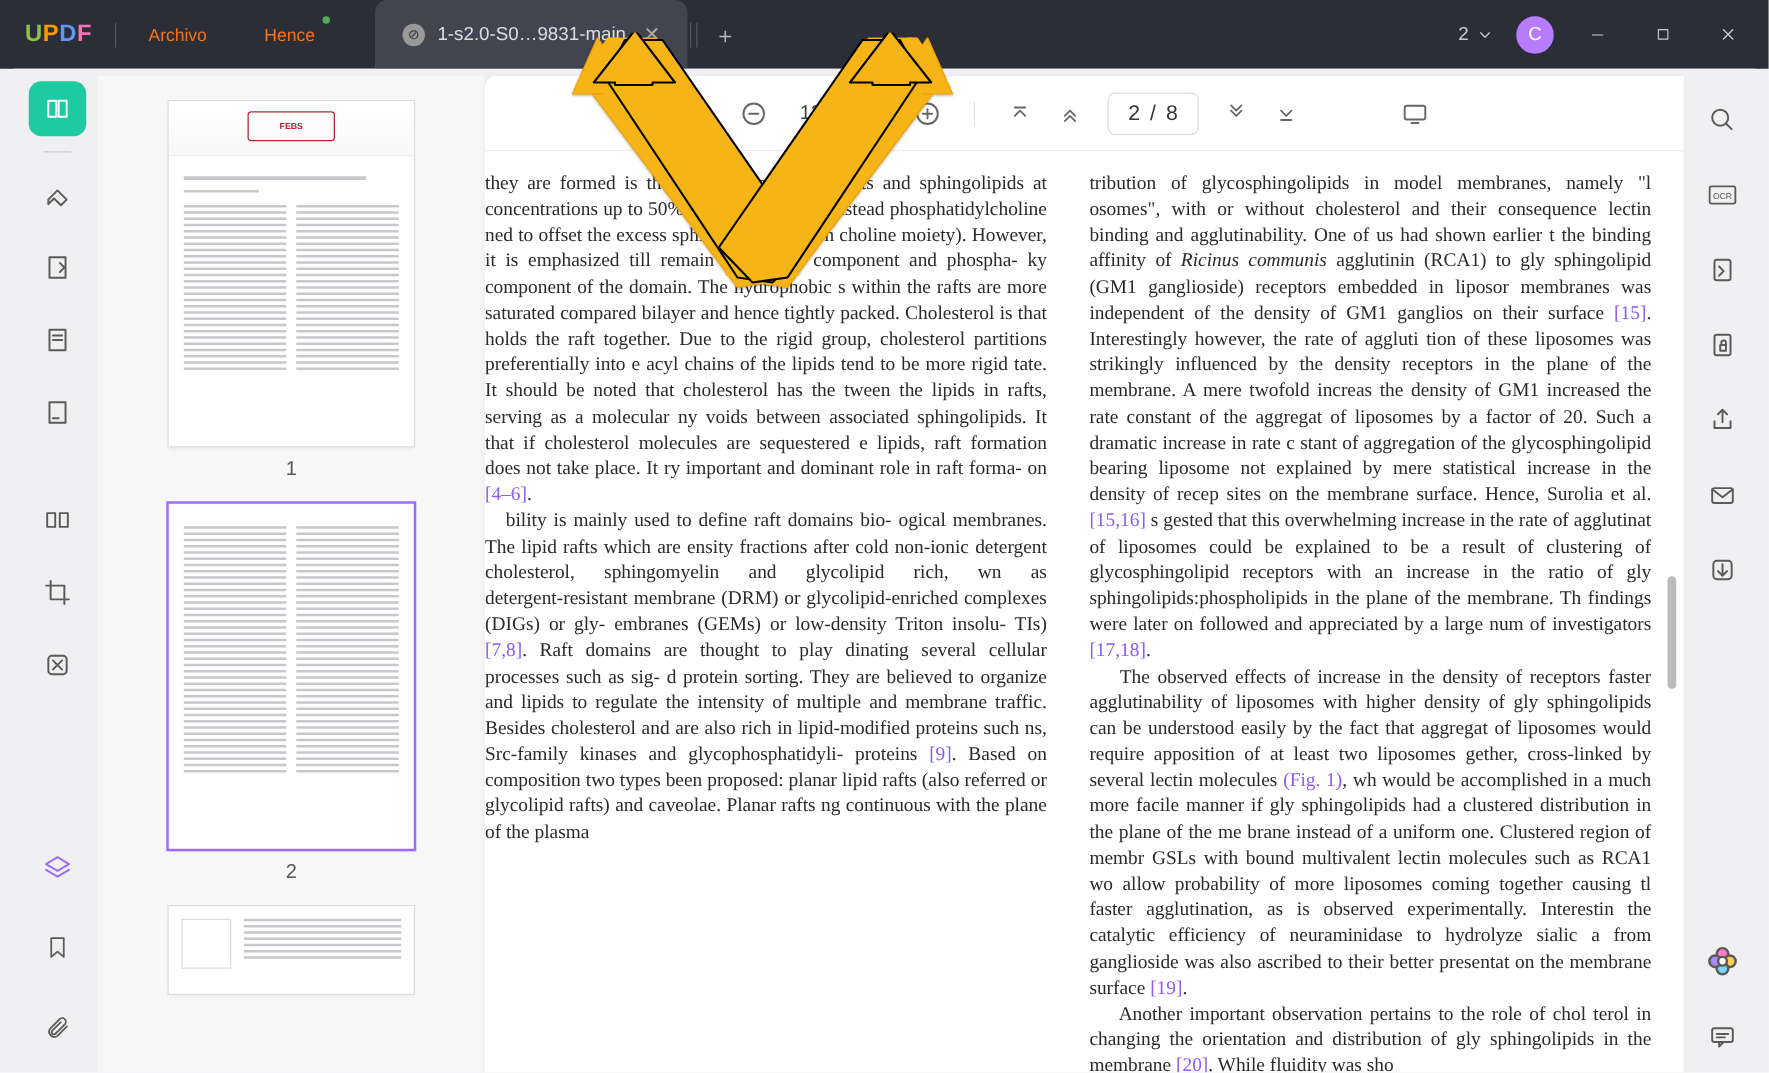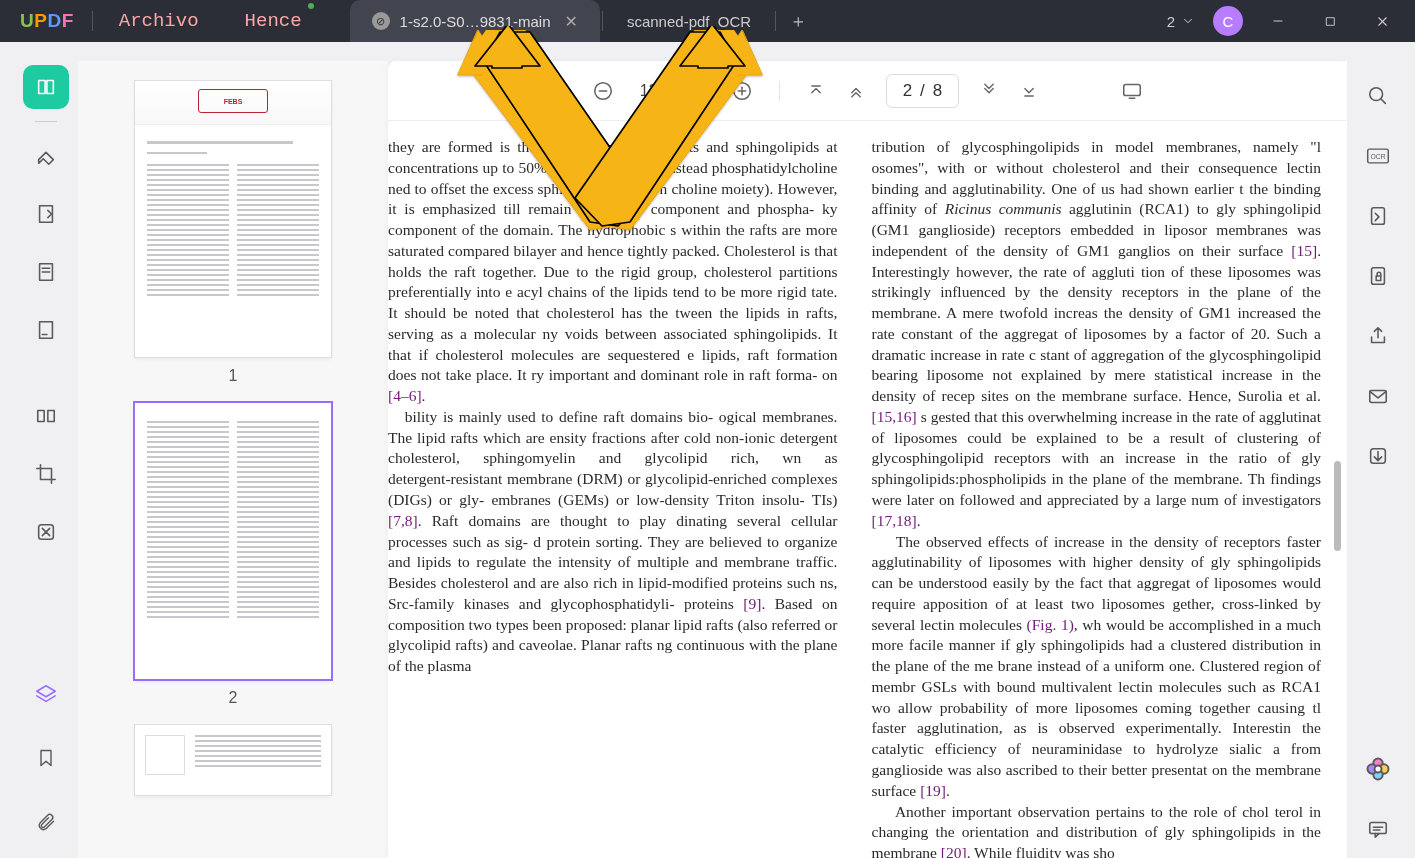--- a/index.html
+++ b/index.html
@@ -1,26 +1,26 @@
 <!DOCTYPE html>
 <html><head>
 <meta charset="utf-8">
 <style>
 * { margin: 0; padding: 0; box-sizing: border-box; }
 body { font-family: -apple-system, "Segoe UI", Arial, sans-serif; background: #f0f0f2; width: 1415px; height: 858px; overflow: hidden; position: relative; }
 
 
-.titlebar { height: 42px; background: #2b2e37; display: flex; align-items: center; color: #ccc; position: relative; }
+.titlebar { height: 55px; background: #2b2e37; display: flex; align-items: center; color: #ccc; position: relative; }
 .logo { margin-left: 20px; font-weight: 800; font-size: 19px; letter-spacing: 0.5px; }
 .logo .c1 { color: #8bc34a; }
 .logo .c2 { color: #ff9800; }
 .logo .c3 { color: #5e97f6; }
 .logo .c4 { color: #ff6fb5; }
 .logo-sep { width: 1px; height: 20px; background: #555; margin: 0 18px; }
-.menu-item { font-size: 19px; color: #fca5a5; margin-right: 30px; padding: 5px 8px; cursor: pointer; position: relative; font-family: Liberation Mono, monospace; }
+.menu-item { font-size: 14px; color: #f97316; margin-right: 30px; padding: 5px 8px; cursor: pointer; position: relative; }
 .menu-dot { position: absolute; top: -2px; right: -4px; width: 6px; height: 6px; border-radius: 50%; background: #4caf50; }
 .tabs { display: flex; height: 100%; margin-left: 10px; }
 .tab { display: flex; align-items: center; padding: 0 22px; position: relative; color: #ccc; font-size: 15px; height: 100%; border-top-left-radius: 10px; border-top-right-radius: 10px; }
 .tab.active { background: #42454f; color: #ddd; }
 .tab-icon { width: 18px; height: 18px; border-radius: 50%; background: #999; margin-right: 10px; display: inline-flex; align-items: center; justify-content: center; font-size: 11px; color: #333; }
 .tab-close { margin-left: 14px; font-size: 16px; color: #aaa; cursor: pointer; }
 .tab-sep { width: 1px; height: 20px; background: #555; align-self: center; margin: 0 2px; }
 .newtab { width: 40px; display: flex; align-items: center; justify-content: center; color: #bbb; font-size: 18px; font-weight: 300; }
 .titlebar-right { margin-left: auto; display: flex; align-items: center; gap: 18px; padding-right: 16px; color: #ccc; }
 .avatar { width: 30px; height: 30px; border-radius: 50%; background: #b77cff; color: white; display: flex; align-items: center; justify-content: center; font-size: 15px; }
@@ -54,21 +54,21 @@
 
 .doc-area { flex: 1; display: flex; flex-direction: column; background: #fff; border-radius: 8px 0 0 0; box-shadow: -2px 0 6px rgba(0,0,0,.03); position: relative; overflow: hidden; }
 .toolbar { height: 60px; display: flex; align-items: center; justify-content: center; gap: 26px; border-bottom: 1px solid #eee; padding: 0 80px; }
 .tb-group { display: flex; align-items: center; gap: 20px; }
 .tb-btn { color: #666; cursor: pointer; display: flex; align-items: center; justify-content: center; }
 .tb-sep { width: 1px; height: 20px; background: #e3e3e3; }
 .zoom-pct { font-size: 16px; color: #444; padding: 4px 6px; display: flex; align-items: center; gap: 12px; }
 .page-box { border: 1px solid #ddd; border-radius: 6px; padding: 6px 16px; font-size: 17px; color: #333; display: flex; align-items: center; gap: 8px; }
 .doc-text { flex: 1; overflow: hidden; padding: 16px 26px 0 0; display: flex; gap: 34px; font-family: 'Times New Roman', serif; font-size: 15.5px; line-height: 1.34; color: #2a2a2a; text-align: justify; }
 .doc-col { flex: 1; }
-.ref { color: #701a75; }
+.ref { color: #8b5cf6; }
 
 
 .right-rail { width: 62px; display: flex; flex-direction: column; align-items: center; padding-top: 20px; gap: 30px; }
 .rr-btn { color: #5a5a5a; cursor: pointer; width: 30px; height: 30px; display: flex; align-items: center; justify-content: center; }
 .rr-flower { width: 28px; height: 28px; }
 
 
 .arrows { position: absolute; top: 30px; left: 430px; pointer-events: none; z-index: 50; }
 
 
@@ -86,23 +86,20 @@
   <div class="menu-item">Archivo</div>
   <div class="menu-item"><span>Hence</span><span class="menu-dot"></span></div>
 
   <div class="tabs">
     <div class="tab active">
       <span class="tab-icon">⊘</span>
       <span>1-s2.0-S0…9831-main</span>
       <span class="tab-close">✕</span>
     </div>
     <div class="tab-sep"></div>
-    <div class="tab">
-      <span>scanned-pdf_OCR</span>
-    </div>
     <div class="tab-sep"></div>
     <div class="newtab">＋</div>
   </div>
 
   <div class="titlebar-right">
     <div class="counter">
         <span>2</span> 
         <svg width="14" height="14" viewBox="0 0 24 24">
           <polyline points="6 9 12 15 18 9"></polyline>
         </svg>

